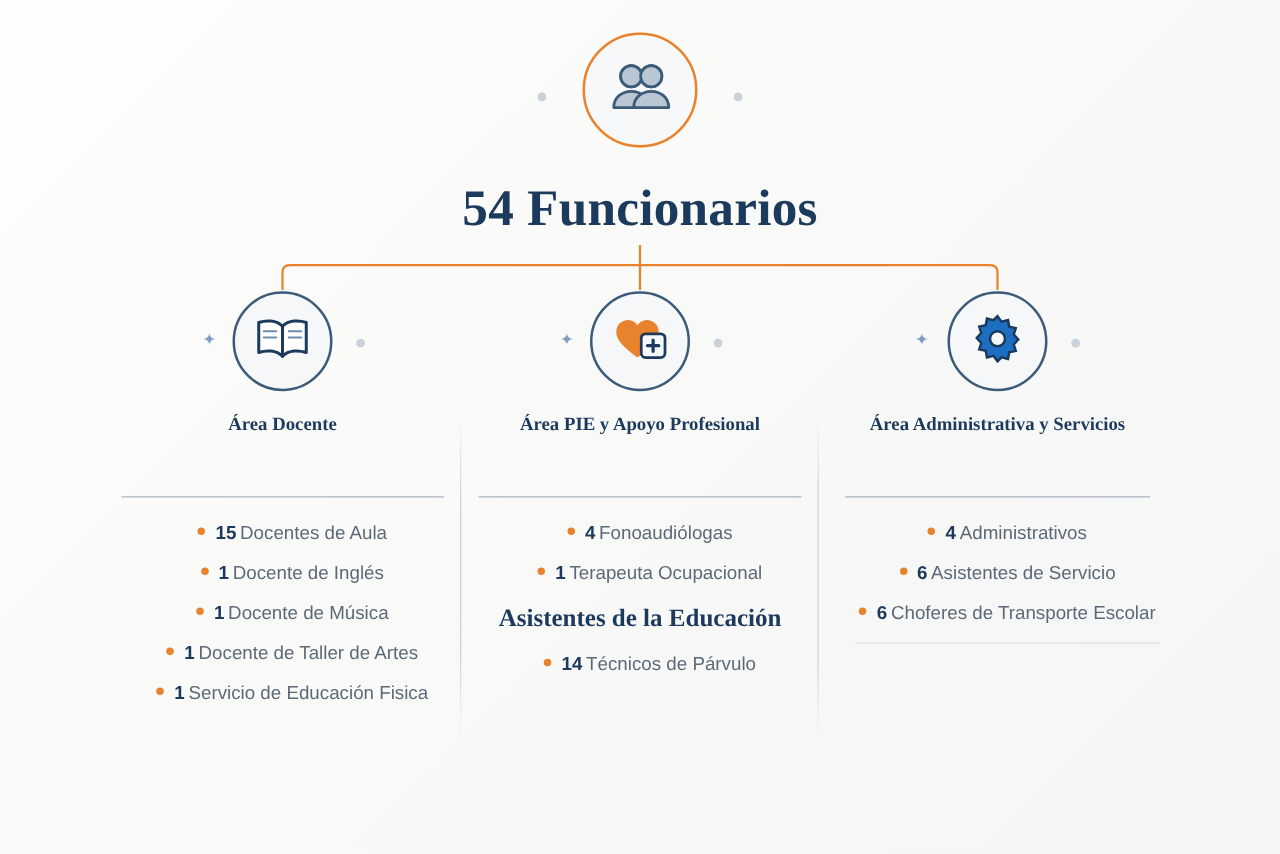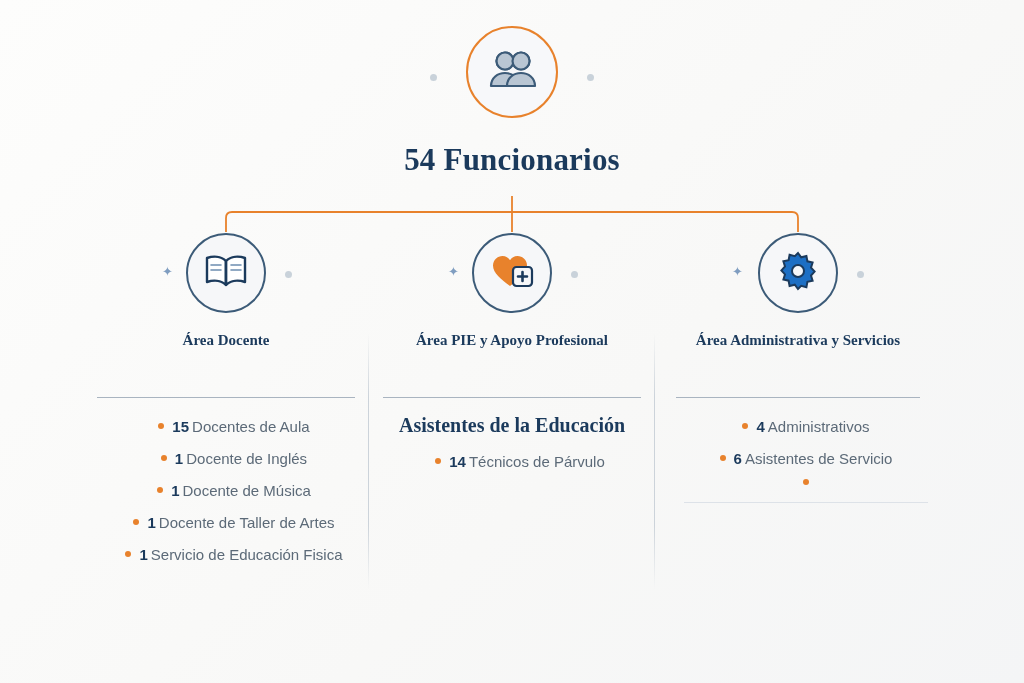--- a/index.html
+++ b/index.html
@@ -38,21 +38,21 @@
     background: #f7f8fa;
     box-sizing: border-box;
     display: flex;
     align-items: center;
     justify-content: center;
     position: relative;
   }
   .root-title {
     margin-top: 24px;
     font-family: "Liberation Serif", serif;
-    font-size: 31px;
+    font-size: 41px;
     font-weight: bold;
     color: #1b3a5c;
     letter-spacing: 0.2px;
   }
   .dot-deco {
     position: absolute;
     width: 7px;
     height: 7px;
     border-radius: 50%;
     background: #c9d2da;
@@ -247,20 +247,30 @@
             <path d="M21 35C12 28 4 22 4 14.5 4 9 8.5 5 13.5 5c3.4 0 6 1.8 7.5 4.2C22.5 6.8 25.1 5 28.5 5 33.5 5 38 9 38 14.5 38 22 30 28 21 35z" fill="#e8822c"></path>
             <rect x="24" y="16" width="19" height="19" rx="3.5" fill="#f6f7f9" stroke="#1b3a5c" stroke-width="2.2"></rect>
             <path d="M33.5 21v9M29 25.5h9" stroke="#1b3a5c" stroke-width="2.6" stroke-linecap="round"></path>
           </svg>
         </span>
         <span class="sparkle" style="left:-26px; top:30px;">✦</span>
         <span class="dot-deco" style="right:-28px; top:36px;"></span>
       </div>
       <div class="col-title">Área PIE y Apoyo Profesional</div>
       <div class="rule" style="width:258px;"></div>
+      <div class="items">
+        <div class="item">
+          <span class="bullet"></span>
+          <span><span class="count">4</span><span>Fonoaudiólogas</span></span>
+        </div>
+        <div class="item">
+          <span class="bullet"></span>
+          <span><span class="count">1</span><span>Terapeuta Ocupacional</span></span>
+        </div>
+      </div>
       <div class="sub-head">Asistentes de la Educación</div>
       <div class="items" style="margin-top:0;">
         <div class="item">
           <span class="bullet"></span>
           <span><span class="count">14</span><span>Técnicos de Párvulo</span></span>
         </div>
       </div>
     </div>
 
     <div class="column">
@@ -280,19 +290,20 @@
         <div class="item">
           <span class="bullet"></span>
           <span><span class="count">4</span><span>Administrativos</span></span>
         </div>
         <div class="item">
           <span class="bullet"></span>
           <span><span class="count">6</span><span>Asistentes de Servicio</span></span>
         </div>
         <div class="item">
           <span class="bullet"></span>
+          <span><span class="count">6</span><span>Choferes de Transporte Escolar</span></span>
         </div>
         <div class="mini-rule"></div>
       </div>
     </div>
 
   </div>
 </div>
 
 </body></html>

